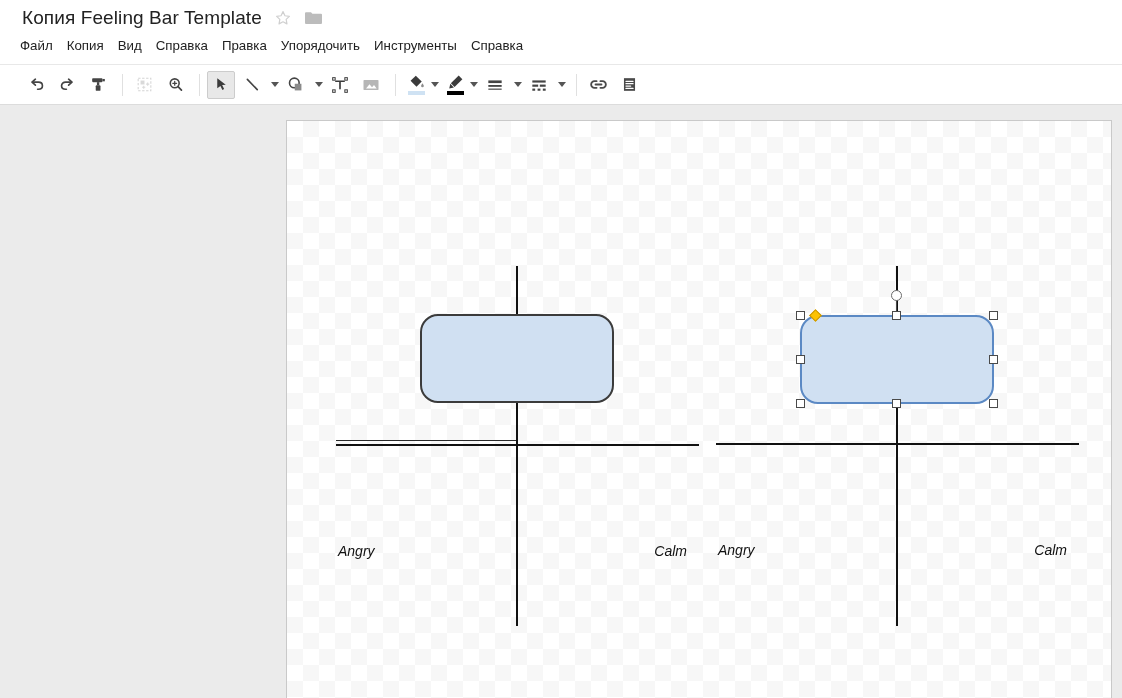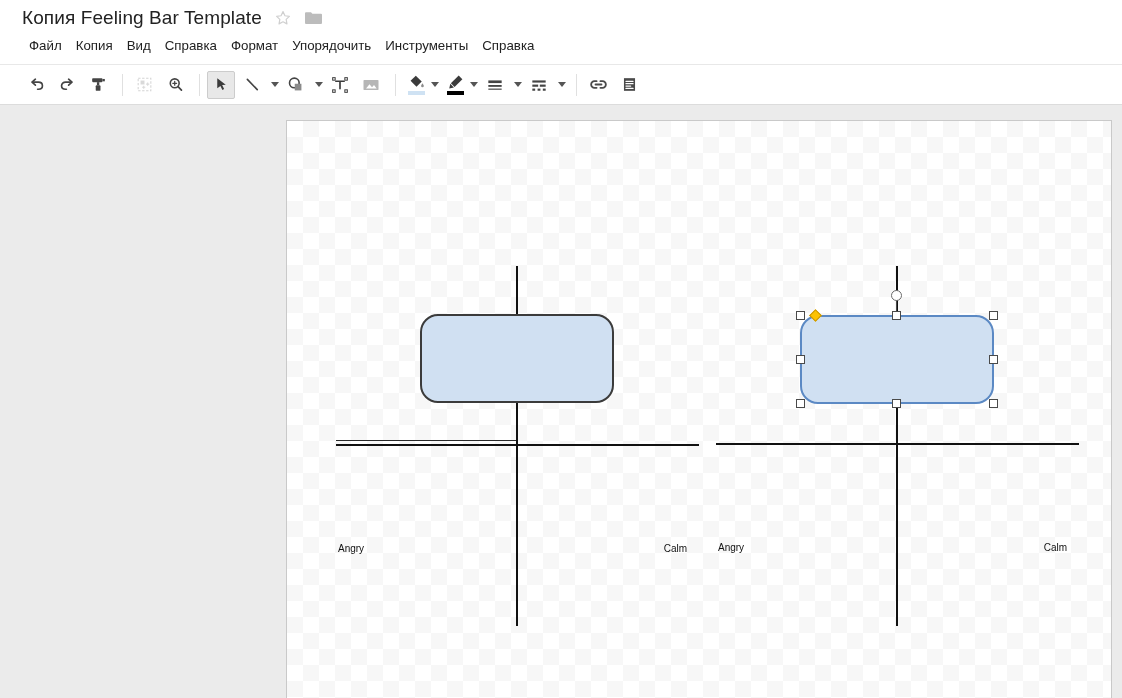--- a/index.html
+++ b/index.html
@@ -44,21 +44,21 @@
   }
   .folder-icon {
     margin-left: 12px;
     width: 19px; height: 16px;
     display: block;
   }
 
   
   .menubar {
     position: absolute;
-    left: 22px; top: 34px;
+    left: 13px; top: 34px;
     display: flex;
     align-items: center;
     height: 22px;
     text-align: right;
   }
   .menu-item {
     font-size: 13.3px;
     color: #222222;
     padding: 2px 7px;
     border-radius: 2px;
@@ -157,23 +157,24 @@
   .drawing {
     position: absolute;
     left: 0; top: 0;
     width: 824px;
     height: 578px;
   }
 
   
   .lbl {
     position: absolute;
-    font-size: 10px;
+    font-size: 14px;
     color: #111111;
     white-space: nowrap;
+    font-style: italic;
   }
   .lbl.title {
     font-weight: bold;
     text-decoration: underline;
   }
   .lbl.center { transform: translateX(-50%); }
   .lbl.right  { transform: translateX(-100%); }
 
   
   .axis-v {
@@ -249,21 +250,21 @@
         <path d="M1 3.2a1 1 0 011-1h5l1.4 1.6H17a1 1 0 011 1v8.2a1 1 0 01-1 1H2a1 1 0 01-1-1z" fill="#bcbcbc"></path>
       </svg>
     </span>
   </div>
 
   <div class="menubar">
     <span class="menu-item">Файл</span>
     <span class="menu-item">Копия</span>
     <span class="menu-item">Вид</span>
     <span class="menu-item">Справка</span>
-    <span class="menu-item">Формат</span>
+    <span class="menu-item">Правка</span>
     <span class="menu-item">Упорядочить</span>
     <span class="menu-item">Инструменты</span>
     <span class="menu-item">Справка</span>
   </div>
 
 </div>
 
 <div class="toolbar">
 
   <div class="tb-btn">

